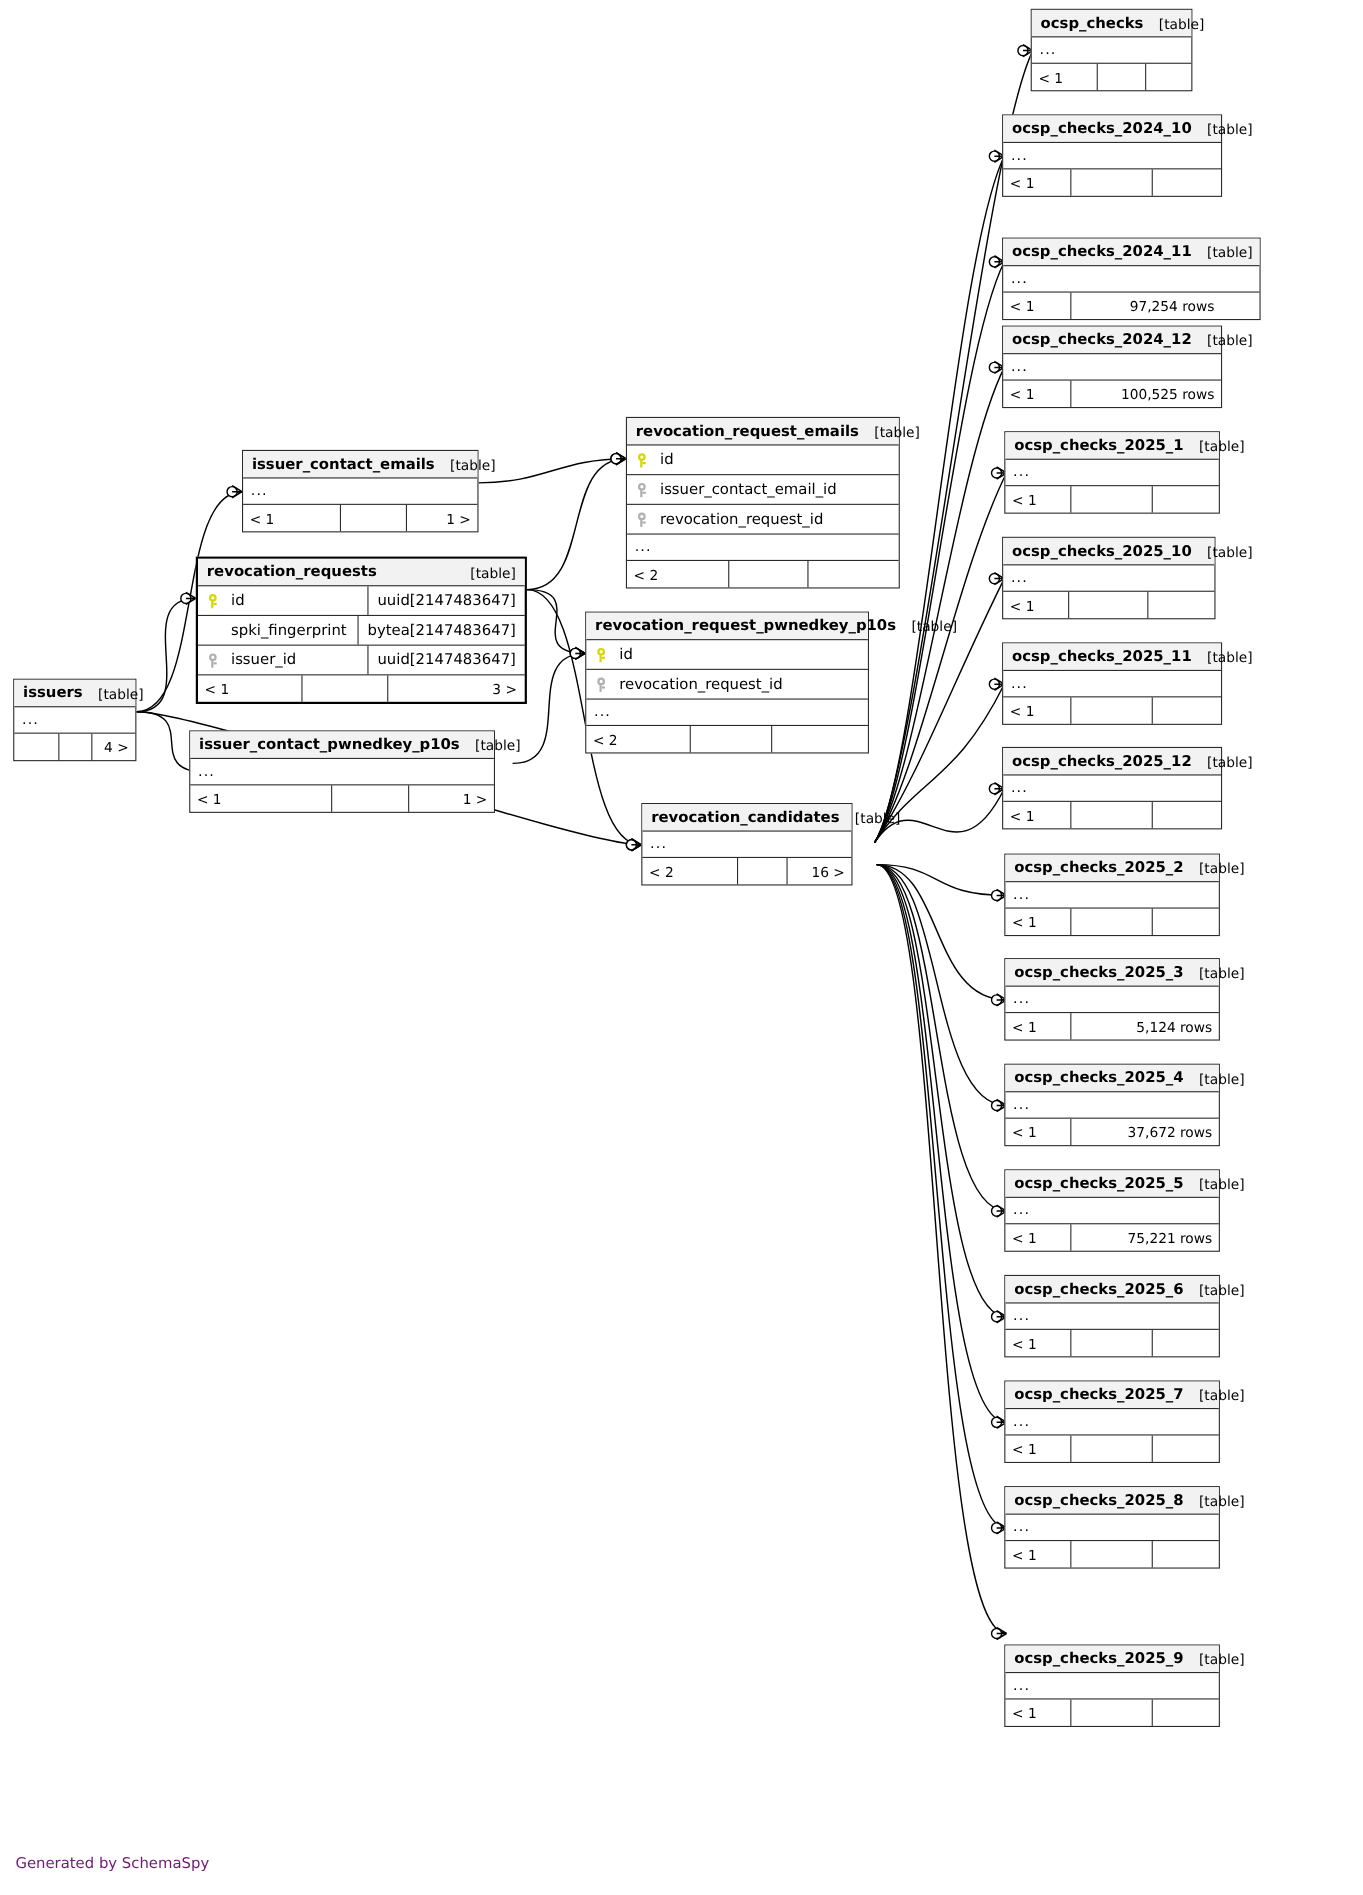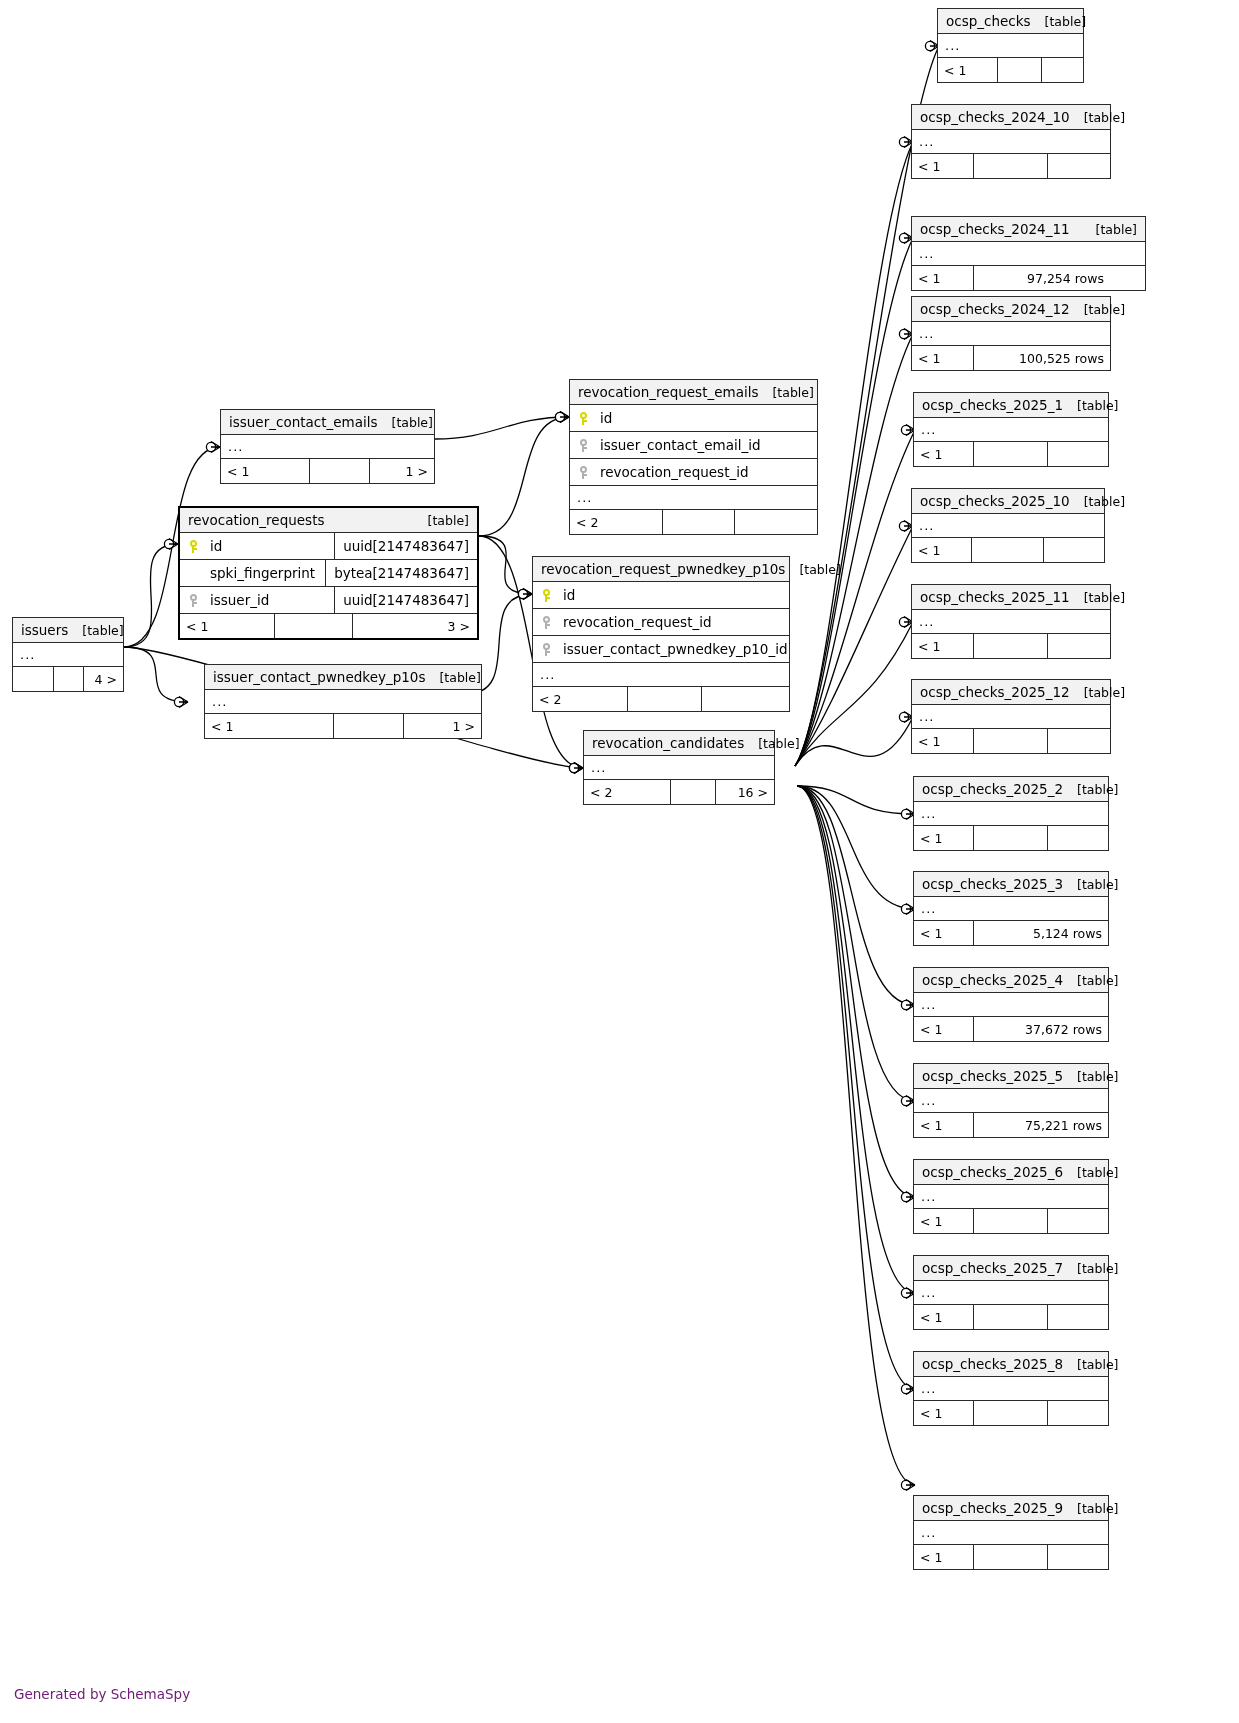--- a/index.html
+++ b/index.html
@@ -18,21 +18,21 @@
   }
   .tbl.emph{border:2.5px solid #000000;}
   .thead{
     background:#f2f2f2;
     border-bottom:1px solid #2b2b2b;
     display:flex;align-items:center;justify-content:space-between;
     padding:4px 8px;
     box-sizing:border-box;
     height:25px;
   }
-  .tname{font-weight:normal;font-size:13.5px;white-space:nowrap;}
+  .tname{font-weight:bold;font-size:13.5px;white-space:nowrap;}
   .ttype{font-size:12.5px;font-weight:normal;margin-left:14px;white-space:nowrap;}
   .col{
     display:flex;align-items:center;
     border-bottom:1px solid #2b2b2b;
     height:27px;box-sizing:border-box;
   }
   .col:last-child{border-bottom:none;}
   .ckey{width:26px;flex:0 0 26px;display:flex;align-items:center;justify-content:center;}
   .cname{flex:1 1 auto;padding-left:4px;white-space:nowrap;overflow:hidden;}
   .ctype{
@@ -215,21 +215,21 @@
         <span class="tname">issuer_contact_emails</span>
         <span class="ttype">[table]</span>
       </div>
       <div class="ellipsis">...</div>
       <div class="foot">
         <div class="fc l" style="width:90px">&lt; 1</div>
         <div class="fc c" style="width:60px"></div>
         <div class="fc r" style="width:65px">1 &gt;</div>
       </div>
     </div>
-    <div class="tbl" style="left: 204px; top: 664px; width: 278px;">
+    <div class="tbl" style="left: 172px; top: 664px; width: 278px;">
       <div class="thead">
         <span class="tname">issuer_contact_pwnedkey_p10s</span>
         <span class="ttype">[table]</span>
       </div>
       <div class="ellipsis">...</div>
       <div class="foot">
         <div class="fc l" style="width:130px">&lt; 1</div>
         <div class="fc c" style="width:70px"></div>
         <div class="fc r" style="width:78px">1 &gt;</div>
       </div>
@@ -324,29 +324,20 @@
         <span class="cname">id</span>
       </div>
       <div class="col">
         <span class="ckey">
           <span class="keyico ksec">
             <i></i>
             <b></b>
           </span>
         </span>
         <span class="cname">revocation_request_id</span>
-      </div>
-      <div class="col">
-        <span class="ckey">
-          <span class="keyico ksec">
-            <i></i>
-            <b></b>
-          </span>
-        </span>
-        <span class="cname">issuer_contact_pwnedkey_p10_id</span>
       </div>
       <div class="ellipsis">...</div>
       <div class="foot">
         <div class="fc l" style="width:118px">&lt; 2</div>
         <div class="fc c" style="width:91px"></div>
         <div class="fc r" style="width:108px"></div>
       </div>
     </div>
     <div class="tbl" style="left: 583px; top: 730px; width: 192px;">
       <div class="thead">

